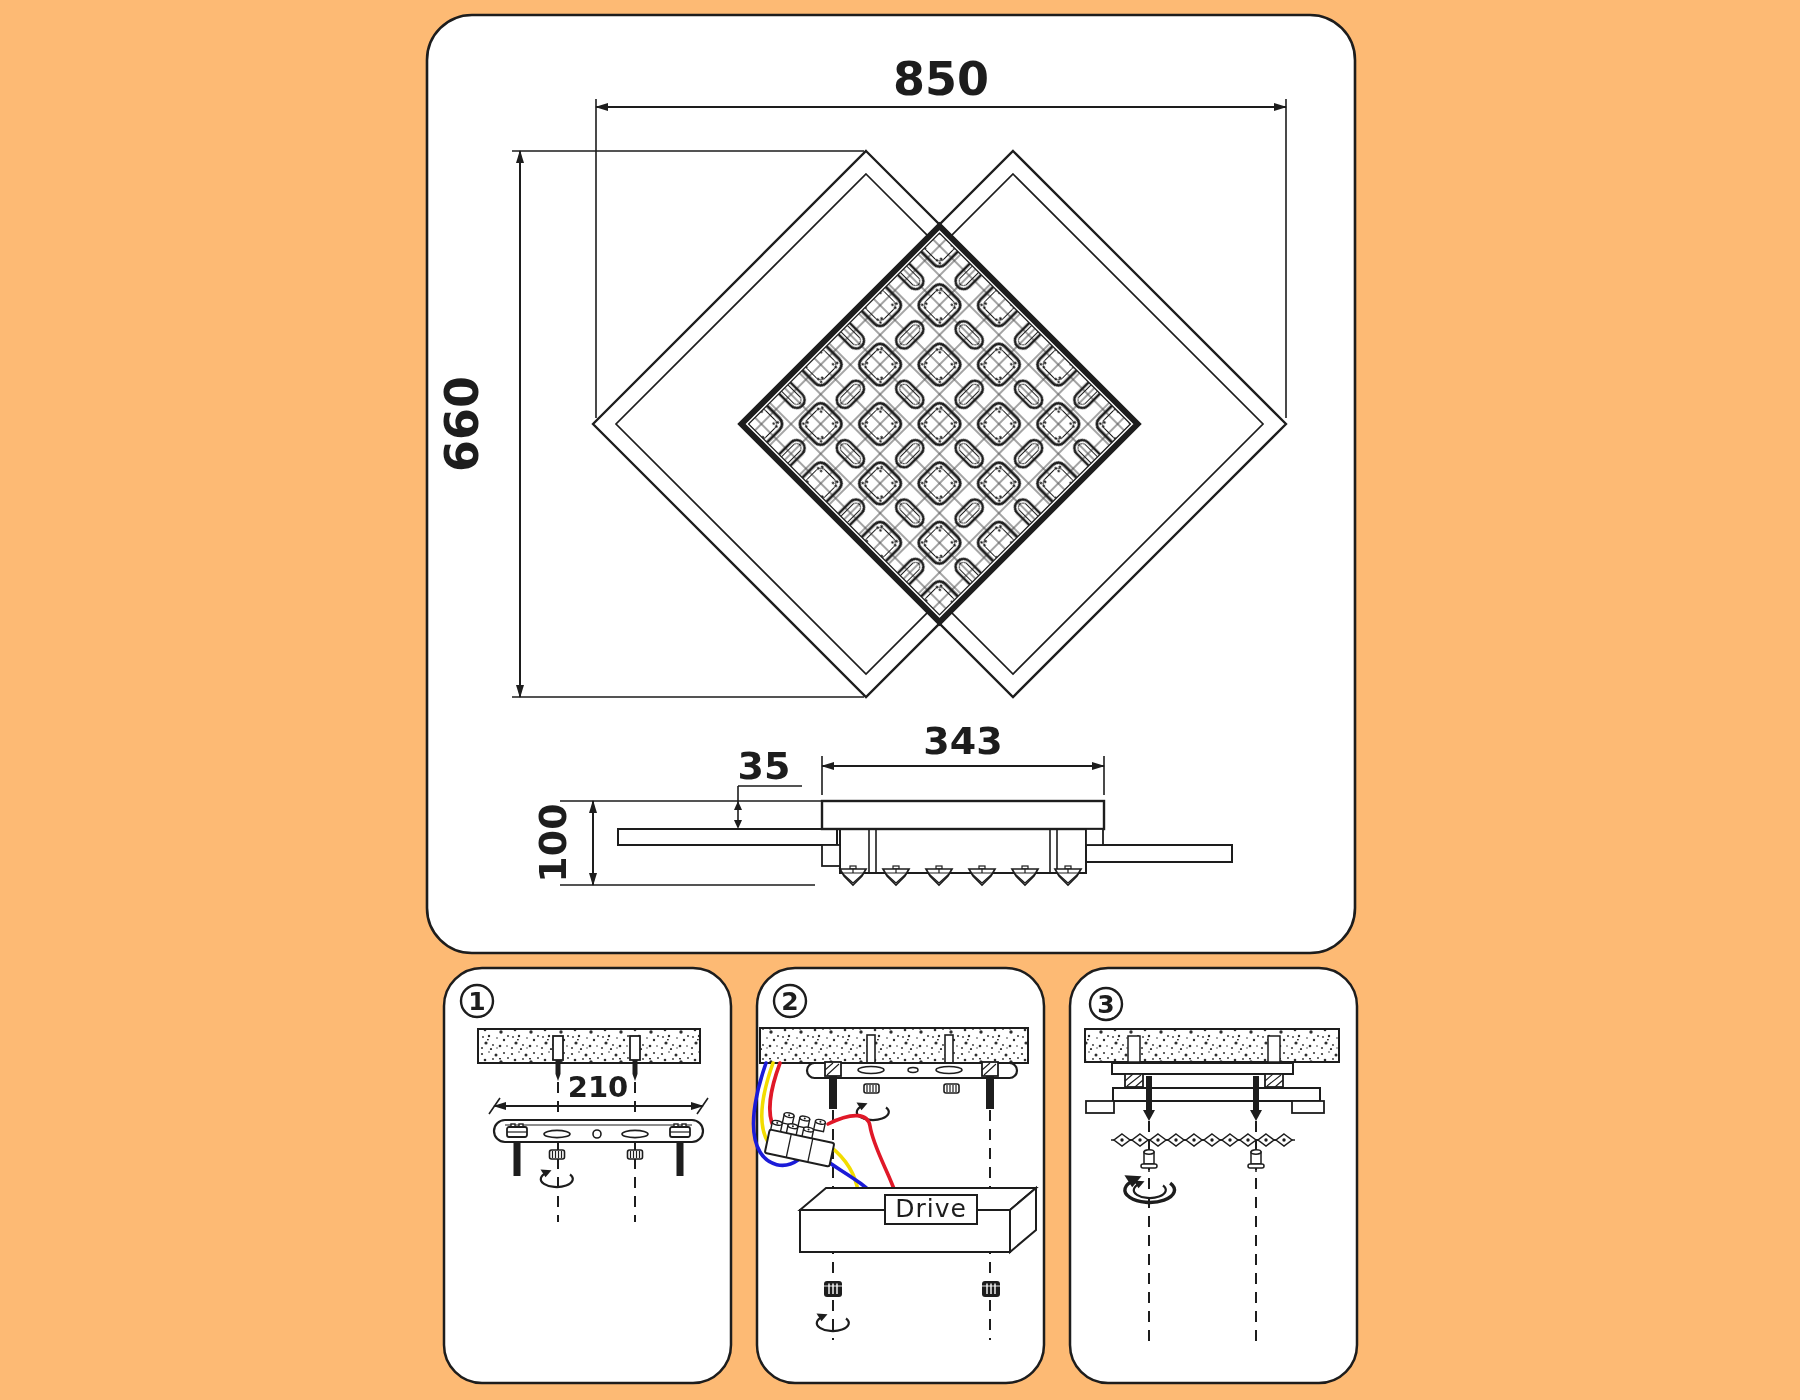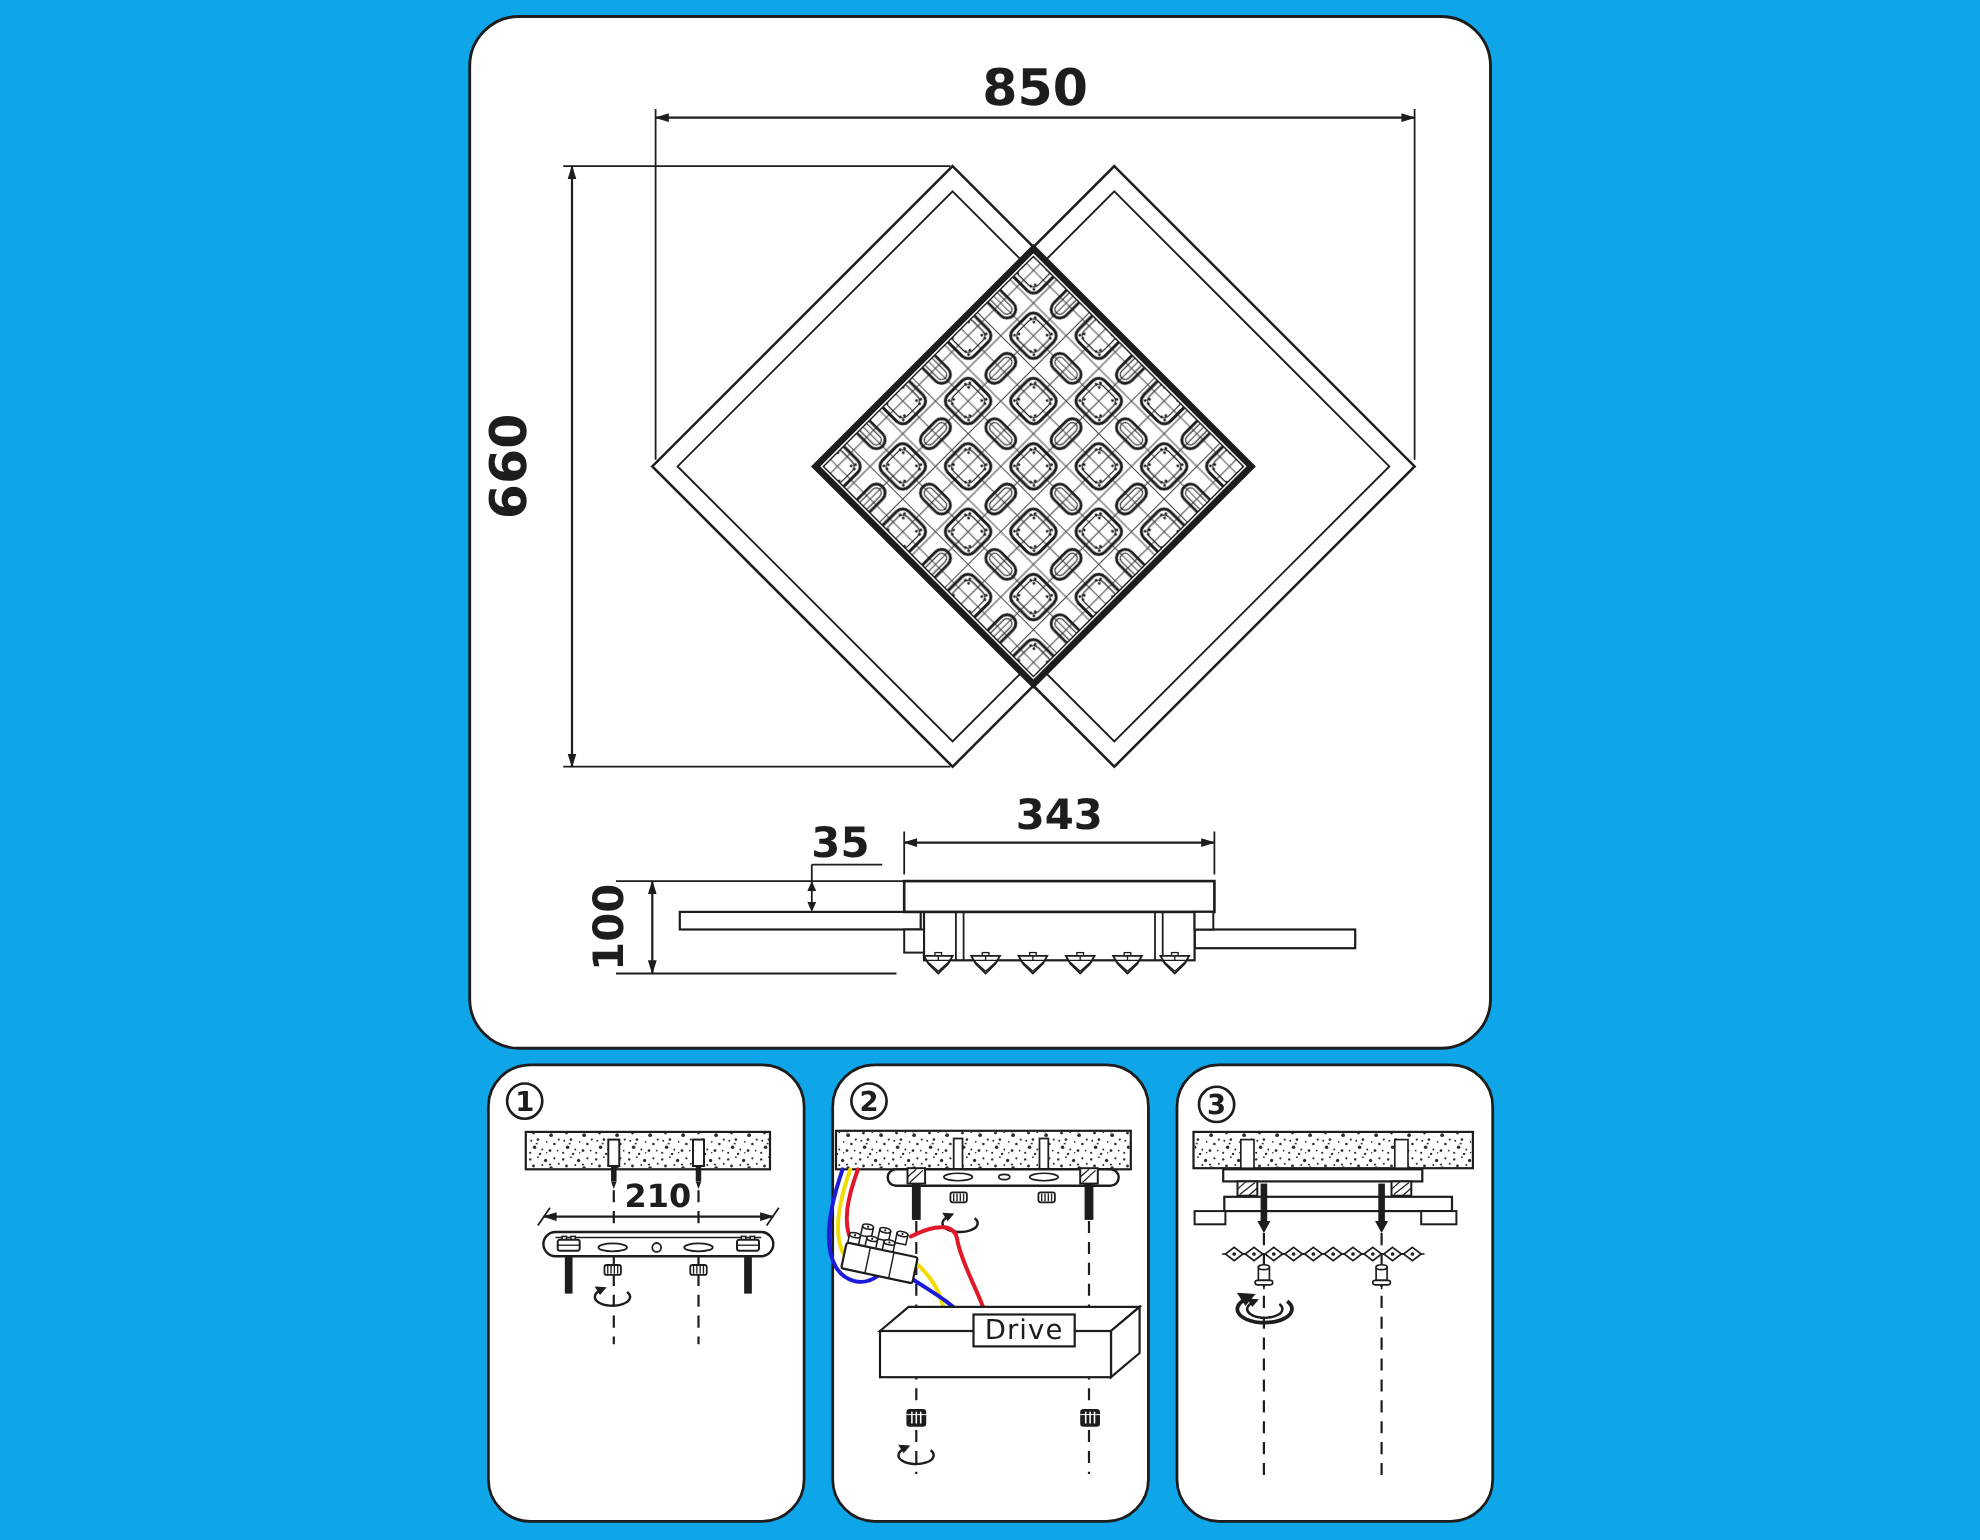--- a/index.html
+++ b/index.html
@@ -1,16 +1,16 @@
 <!DOCTYPE html>
 <html><head>
 <meta charset="utf-8">
 <style>
   html,body{margin:0;padding:0;background:#ffffff;}
-  .stage{position:relative;width:1800px;height:1400px;background:#0ea5e9;overflow:hidden;
+  .stage{position:relative;width:1800px;height:1400px;background:#fdba74;overflow:hidden;
          font-family:"DejaVu Sans",sans-serif;}
   svg{display:block}
   .ln{stroke:#1d1d1d;fill:none;}
   .dim{stroke:#1d1d1d;stroke-width:2;fill:none;}
   .ext{stroke:#1d1d1d;stroke-width:1.6;fill:none;}
   .dash{stroke:#1d1d1d;stroke-width:2;fill:none;stroke-dasharray:11 8;}
   .dimtxt{font-weight:bold;fill:#1d1d1d;text-anchor:middle;}
   .big{font-size:46px;}
   .mid{font-size:38px;}
   .sml{font-size:29px;}

